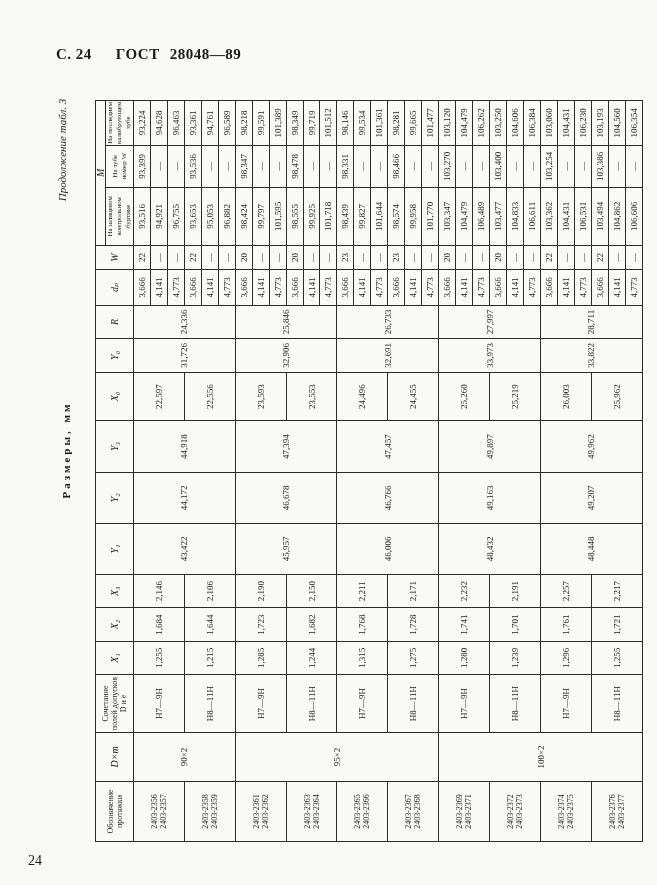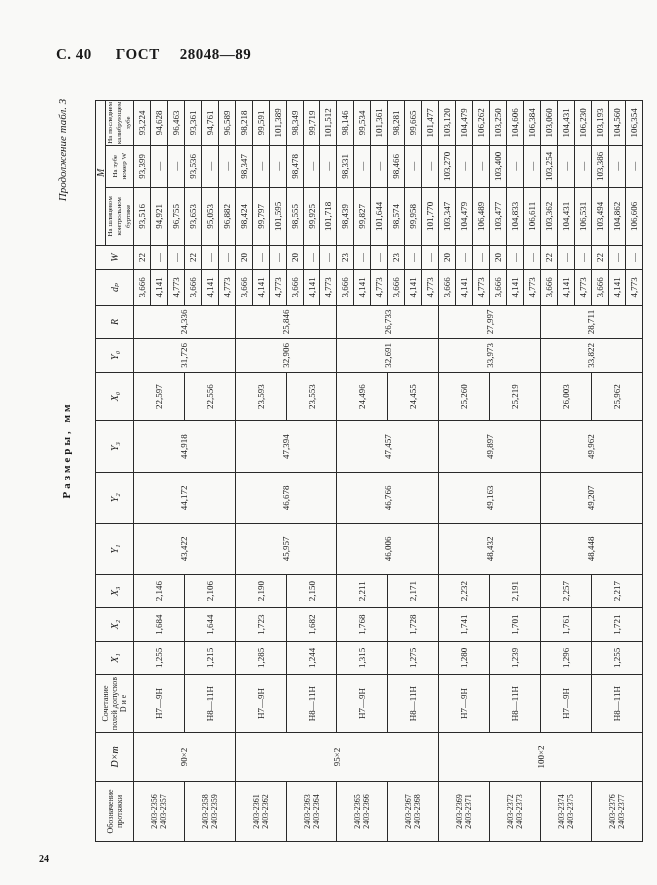--- a/index.html
+++ b/index.html
@@ -2,42 +2,42 @@
 <html><head>
 <meta charset="utf-8">
 <style>
   html, body { margin: 0; padding: 0; }
   body {
     width: 657px; height: 885px; background: #f9f9f7; position: relative; overflow: hidden;
     font-family: "Liberation Serif", "DejaVu Serif", serif; color: #1a1a1a;
   }
   .page-header { position: absolute; left: 56px; top: 46px; font-size: 15px; font-weight: bold; letter-spacing: 0.5px; }
   .page-header .gost { margin-left: 24px; }
-  .page-header .num { margin-left: 20px; }
-  .page-number { position: absolute; left: 39px; top: 853px; font-size: 10px; font-weight: bold; }
+  .page-header .num { margin-left: 10px; }
+  .page-number { position: absolute; left: 28px; top: 853px; font-size: 14px; font-weight: normal; }
   .side-caption { position: absolute; left: 62px; top: 150px; transform: translate(-50%,-50%) rotate(-90deg); font-size: 11px; font-style: italic; white-space: nowrap; }
   .units-caption { position: absolute; left: 66px; top: 450px; transform: translate(-50%,-50%) rotate(-90deg); font-size: 11px; font-weight: bold; letter-spacing: 3px; white-space: nowrap; }
 
   
   .rot {
     position: absolute; width: 742px; height: 548px;
     left: 95px; top: 842px;
     transform-origin: 0 0; transform: rotate(-90deg);
   }
   table { border-collapse: collapse; width: 742px; height: 548px; table-layout: fixed; font-size: 9px; }
   td, th { border: 1px solid #2a2a2a; text-align: center; vertical-align: middle; padding: 0; overflow: hidden; white-space: nowrap; }
   th { font-weight: normal; font-size: 8px; line-height: 9px; white-space: normal; }
   th.ital { font-style: italic; font-size: 10px; }
   tr.hdr2 th { font-size: 7px; }
 </style>
 </head>
 <body>
 
 <div class="page-header">
-  <span>С. 40</span><span class="gost">ГОСТ</span><span class="num">28048—89</span>
+  <span>С. 24</span><span class="gost">ГОСТ</span><span class="num">28048—89</span>
 </div>
 <div class="side-caption">Продолжение табл. 3</div>
 <div class="units-caption">Размеры, мм</div>
 <div class="page-number">24</div>
 
 <div class="rot">
   <table id="tbl">
     <colgroup>
       <col style="width:54px">
         <col style="width:44px">

